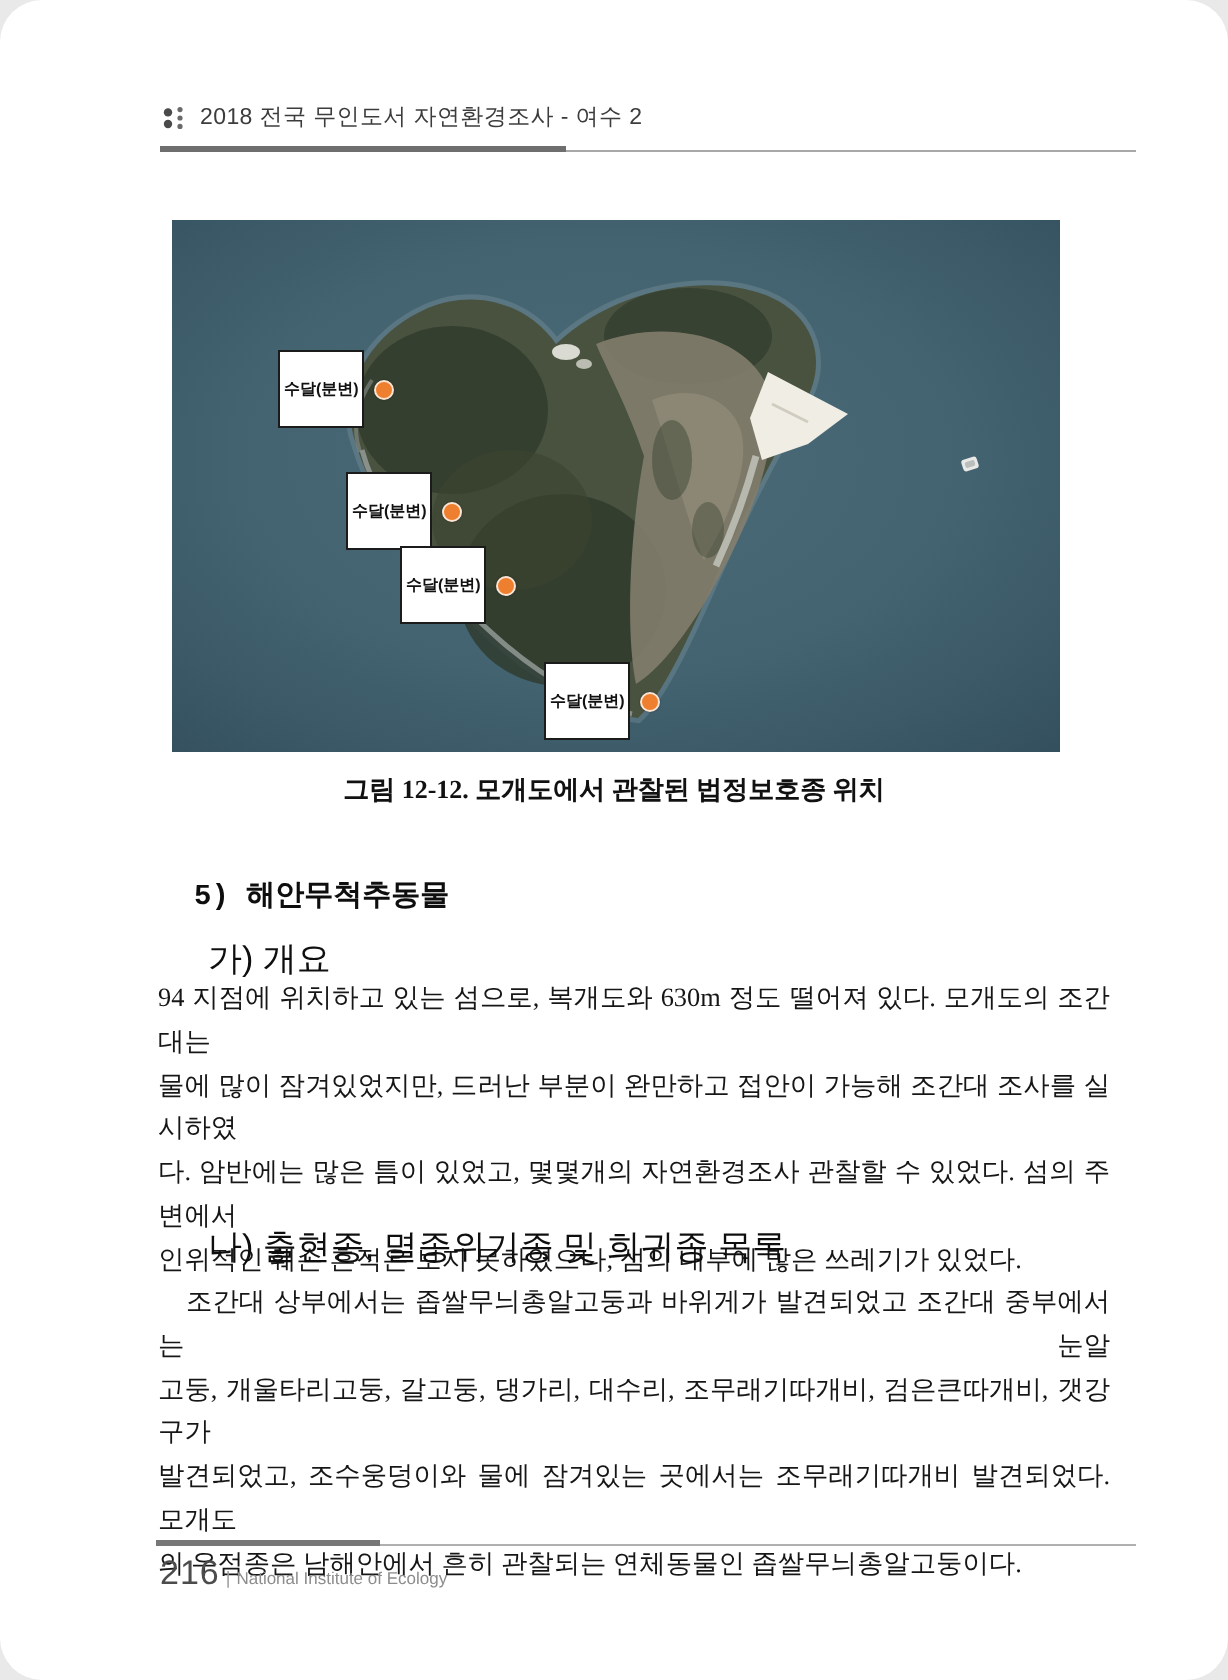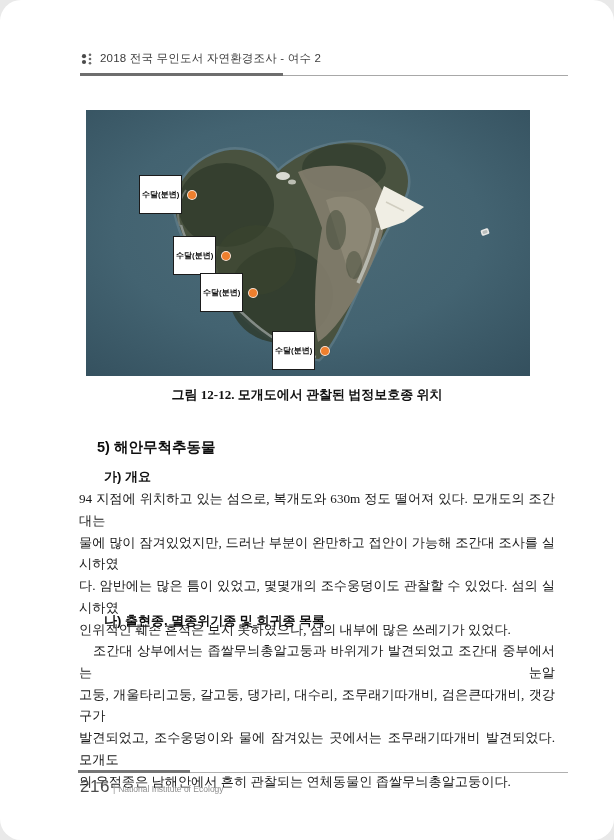--- a/index.html
+++ b/index.html
@@ -31,27 +31,27 @@
     background:#ee7f2e;border:1px solid rgba(255,255,255,.8);
     box-shadow:0 0 1px rgba(0,0,0,.4);
   }
   .caption{
     position:absolute;left:0;top:386px;width:614px;text-align:center;
     font-size:13px;font-weight:600;color:#111;
   }
   
   .h-main{
     position:absolute;left:97px;top:438px;
-    font-family:Liberation Sans, sans-serif;
+    font-family:Liberation Mono, monospace;
     font-size:14.5px;font-weight:700;color:#0e0e0e;
   }
   .h-sub{
     position:absolute;
     font-family:"Liberation Sans","DejaVu Sans",sans-serif;
-    font-size:13px;font-weight:700;color:#0e0e0e;
+    font-size:17px;font-weight:400;color:#0e0e0e;
   }
   .h-ga{left:104px;top:468px;}
   .h-na{left:104px;top:612px;}
   .para{position:absolute;left:79px;width:476px;font-size:13.2px;line-height:21.8px;color:#161616;}
   .para1{top:488px;}
   .para2{top:640px;}
   .pline{text-align:justify;text-align-last:justify;white-space:normal;}
   .pline.first{text-indent:14px;}
   .pline.last{text-align-last:left;}
   
@@ -150,21 +150,21 @@
   </div>
 
   <div class="caption">그림 12-12. 모개도에서 관찰된 법정보호종 위치</div>
 
   <div class="h-main">5) 해안무척추동물</div>
   <div class="h-sub h-ga">가) 개요</div>
 
   <div class="para para1">
     <div class="pline">94 지점에 위치하고 있는 섬으로, 복개도와 630m 정도 떨어져 있다. 모개도의 조간대는</div>
     <div class="pline">물에 많이 잠겨있었지만, 드러난 부분이 완만하고 접안이 가능해 조간대 조사를 실시하였</div>
-    <div class="pline">다. 암반에는 많은 틈이 있었고, 몇몇개의 조수웅덩이도 관찰할 수 있었다. 섬의 실시하였</div>
+    <div class="pline">다. 암반에는 많은 틈이 있었고, 몇몇개의 자연환경조사 관찰할 수 있었다. 섬의 주변에서</div>
     <div class="pline last">인위적인 훼손 흔적은 보지 못하였으나, 섬의 내부에 많은 쓰레기가 있었다.</div>
   </div>
 
   <div class="h-sub h-na">나) 출현종, 멸종위기종 및 희귀종 목록</div>
 
   <div class="para para2">
     <div class="pline first">조간대 상부에서는 좁쌀무늬총알고둥과 바위게가 발견되었고 조간대 중부에서는 눈알</div>
     <div class="pline">고둥, 개울타리고둥, 갈고둥, 댕가리, 대수리, 조무래기따개비, 검은큰따개비, 갯강구가</div>
     <div class="pline">발견되었고, 조수웅덩이와 물에 잠겨있는 곳에서는 조무래기따개비 발견되었다. 모개도</div>
     <div class="pline last">의 우점종은 남해안에서 흔히 관찰되는 연체동물인 좁쌀무늬총알고둥이다.</div>

